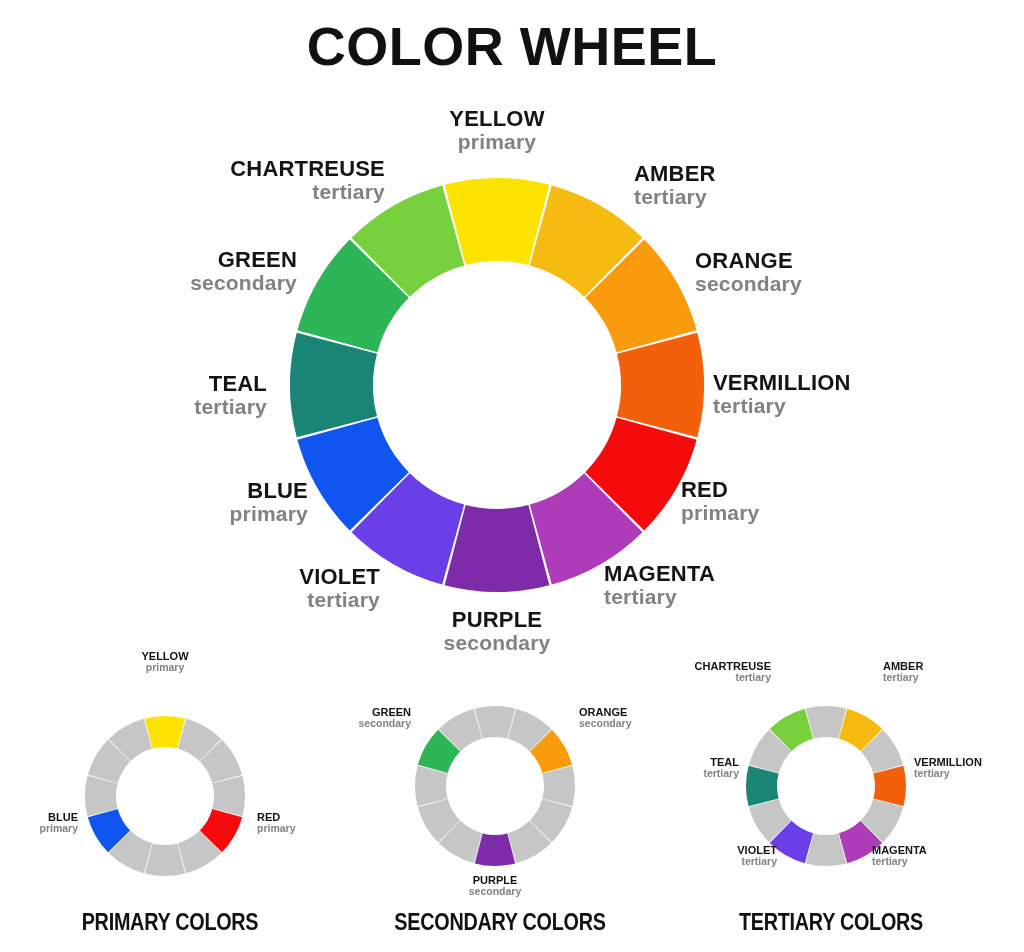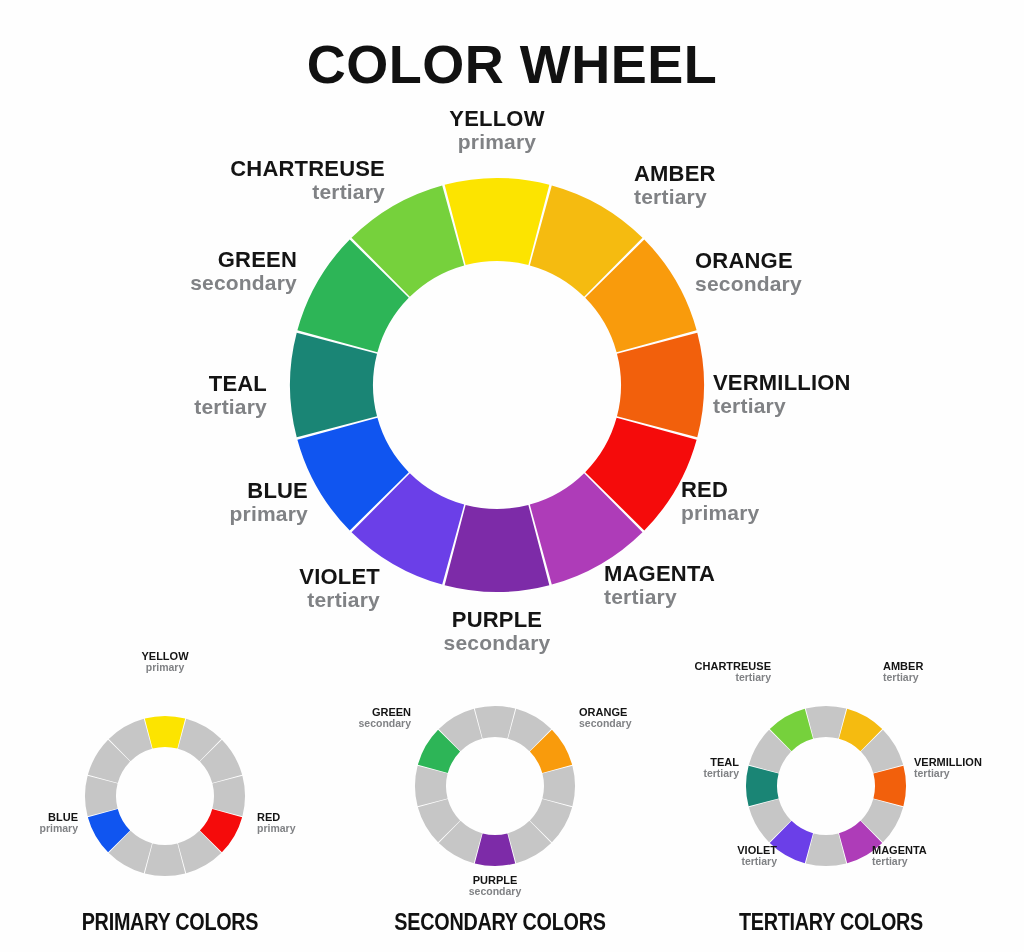--- a/index.html
+++ b/index.html
@@ -21,21 +21,20 @@
     position: absolute;
     top: 18px;
     left: 0;
     width: 1024px;
     text-align: center;
     font-size: 54px;
     font-weight: bold;
     letter-spacing: 0.5px;
     color: #111111;
     line-height: 1.05;
-    margin-top: 18px;
   }
 
   
   #main-wheel-area {
     position: absolute;
     left: 0;
     top: 0;
     width: 1024px;
     height: 660px;
   }

